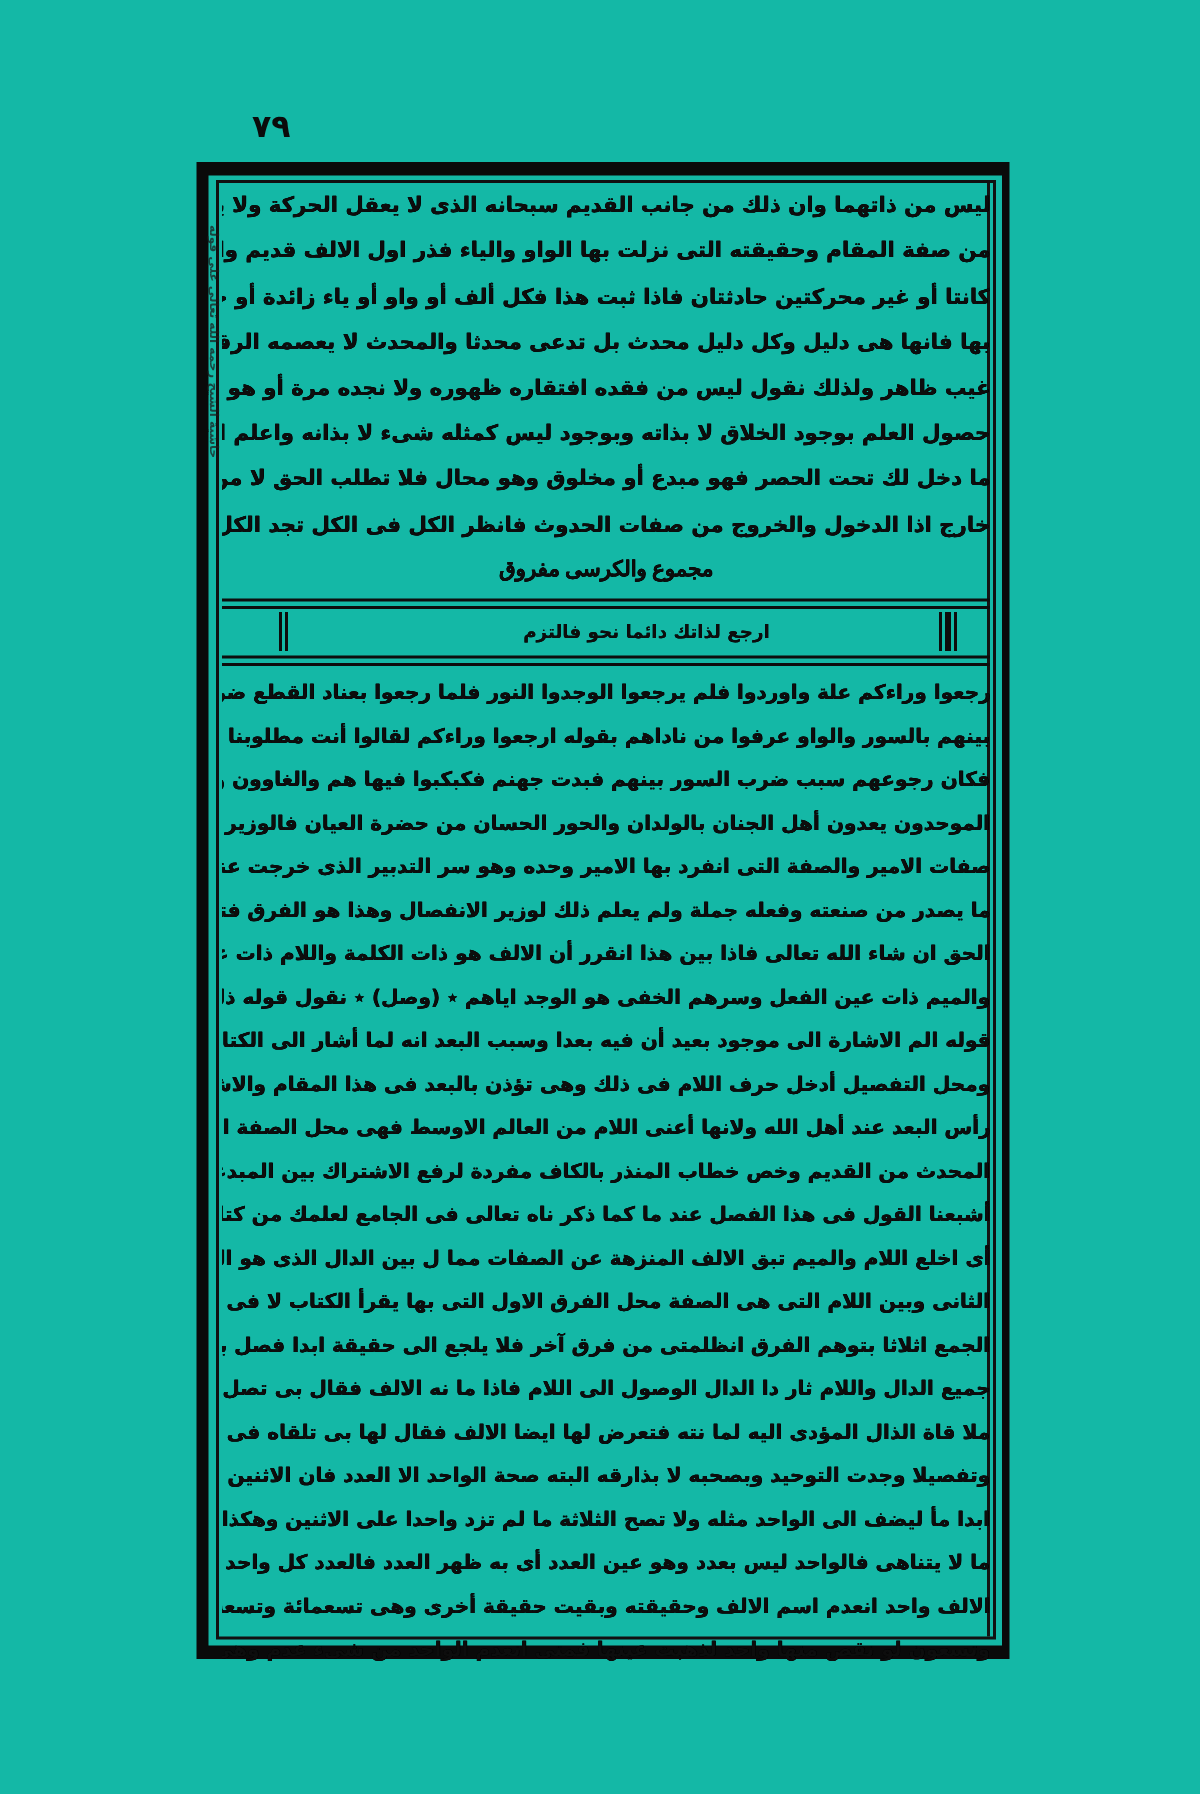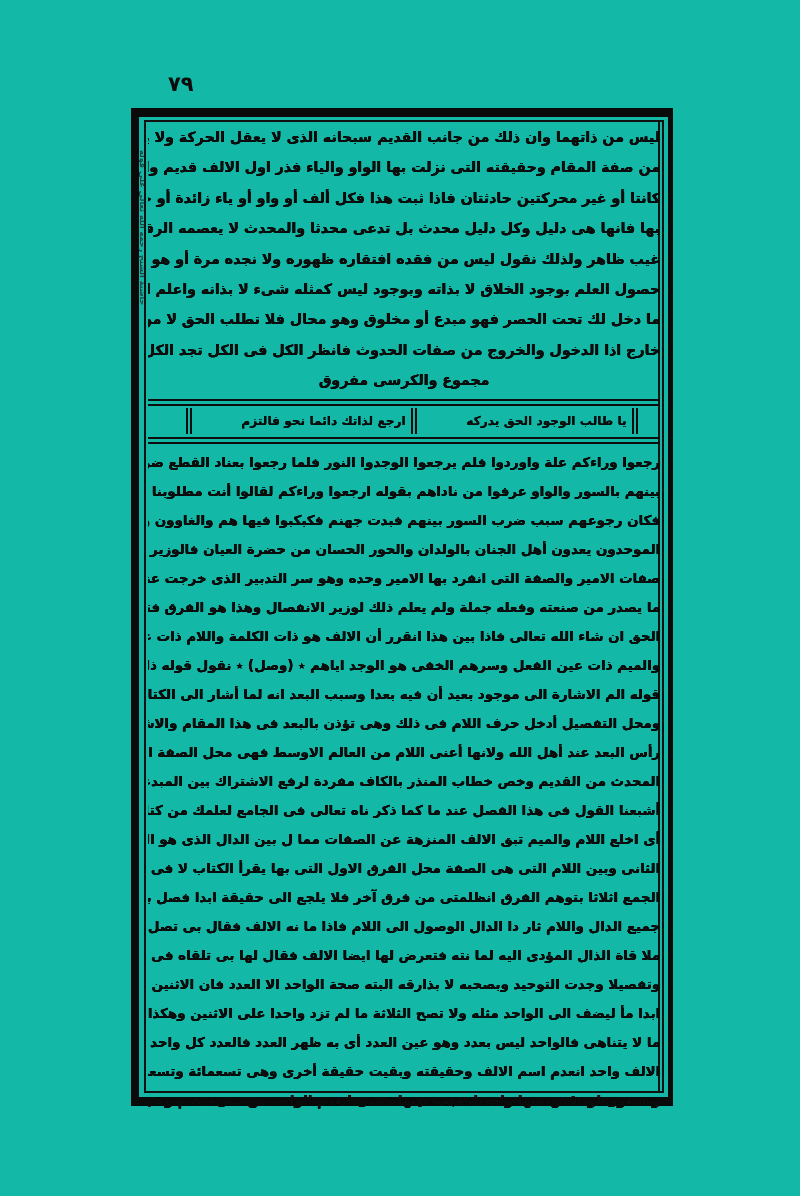--- a/index.html
+++ b/index.html
@@ -131,20 +131,21 @@
   
   .block-upper .line {
     font-size: 14.2px;
     line-height: 30.4px;
     height: 30.4px;
     letter-spacing: -0.2px;
   }
   .block-upper .line.tail {
     text-align: center;
     text-align-last: center;
+    font-family: Liberation Serif, serif;
   }
 
   
   .block-lower .line {
     font-size: 13.4px;
     line-height: 29.0px;
     height: 29.0px;
     letter-spacing: -0.35px;
   }
 
@@ -257,23 +258,20 @@
 
     <div class="divider">
       <div class="rule r-top"></div>
       <div class="rule r-top2"></div>
       <div class="rule r-bot2"></div>
       <div class="rule r-bot"></div>
 
       <div class="verse-row">
         <div class="vpad right"></div>
         <div class="vbar"></div>
-        <div class="vcell">
-          <span>يا طالب الوجود الحق يدركه</span>
-        </div>
         <div class="vbar"></div>
         <div class="vcell">
           <span>ارجع لذاتك دائما نحو فالتزم</span>
         </div>
         <div class="vbar"></div>
         <div class="vpad left"></div>
       </div>
     </div>
 
     <div class="block block-lower">

